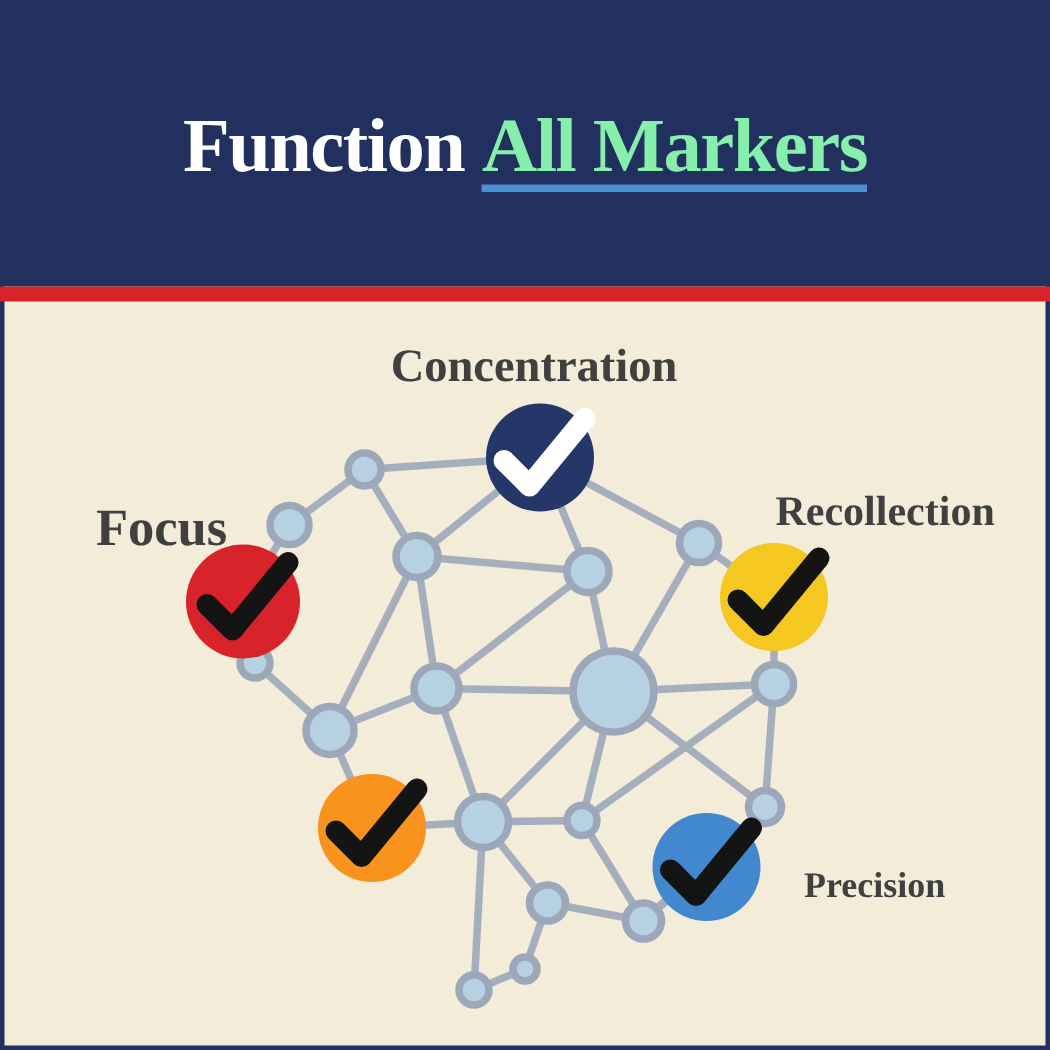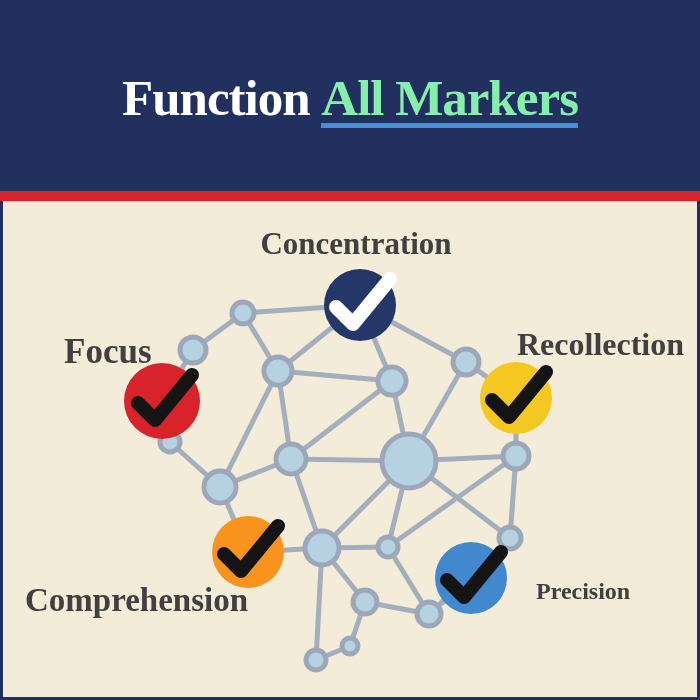--- a/index.html
+++ b/index.html
@@ -36,21 +36,21 @@
   .b-focus{left:102px;top:341px;}
   .b-recollection{left:456px;top:338px;}
   .b-comprehension{left:188px;top:492px;}
   .b-precision{left:411px;top:518px;}
   
   .mlabel{
     position:absolute;z-index:3;color:#404040;font-weight:bold;white-space:nowrap;
   }
   .l-concentration{left:216px;top:226px;width:280px;text-align:center;font-size:31px;}
   .l-focus{left:28px;top:332px;font-size:35px;margin-left:36px;}
-  .l-recollection{left:517px;top:326px;font-size:32px;}
+  .l-recollection{left:517px;top:326px;font-size:28px;}
   .l-comprehension{left:25px;top:582px;font-size:33px;}
   .l-precision{left:536px;top:578px;font-size:24px;}
 </style>
 </head>
 <body>
 
 <div class="canvas">
 
   <div class="header">
     <div class="line"><span>Function </span><span class="hl">All Markers</span></div>
@@ -146,16 +146,15 @@
   <div class="badge b-precision">
     <svg width="120" height="120" viewBox="-60 -60 120 120">
       <circle class="badge-circle" cx="0" cy="0" r="36" fill="#4288cf"></circle>
       <path class="badge-check" d="M-24,2 L-7,19 L30,-26" fill="none" stroke-width="14" stroke-linecap="round" stroke-linejoin="round" stroke="#141414"></path>
     </svg>
   </div>
 
   <div class="mlabel l-concentration">Concentration</div>
   <div class="mlabel l-focus">Focus</div>
   <div class="mlabel l-recollection">Recollection</div>
-  <div class="mlabel l-comprehension">Comprehension</div>
   <div class="mlabel l-precision">Precision</div>
 
 </div>
 
 </body></html>

